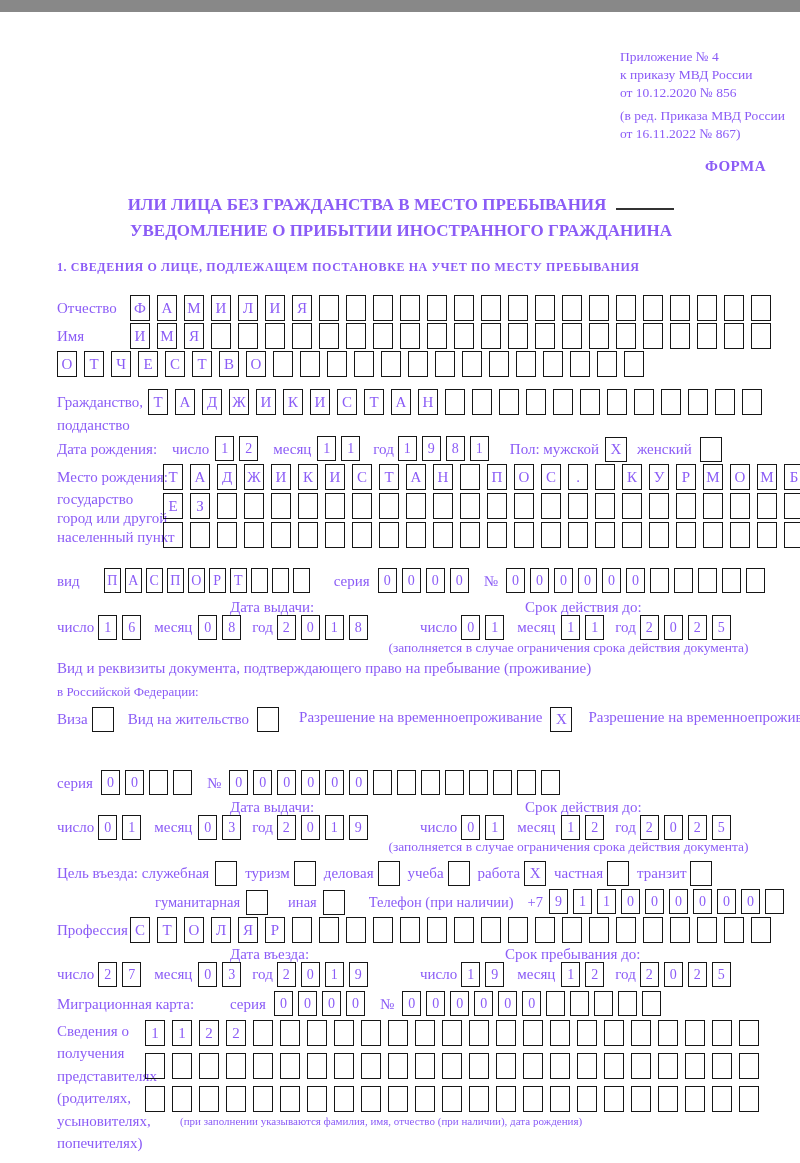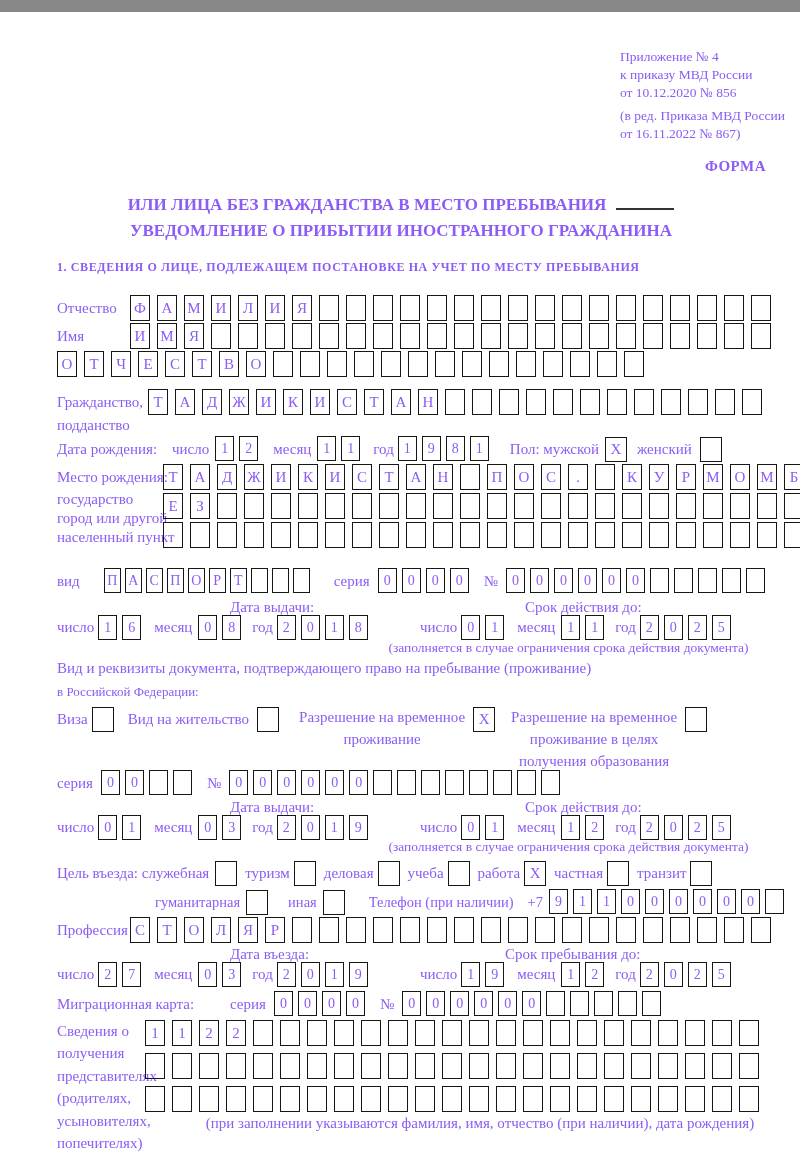--- a/index.html
+++ b/index.html
@@ -79,34 +79,34 @@
   .daterow .dg1 { position: absolute; left: 0; display: flex; align-items: flex-start; }
   .daterow .dg2 { position: absolute; left: 363px; display: flex; align-items: flex-start; }
   .daterow .t { line-height: 25px; }
 
   .note { position: absolute; left: 352px; width: 433px; text-align: center; font-size: 13.5px; line-height: 17px; }
   #note1 { top: 627px; } #note2 { top: 826px; }
 
   #vidrekv { left: 57px; top: 648px; font-size: 15px; }
   #vrf { left: 57px; top: 672px; font-size: 13px; }
   #r-opts { top: 694px; }
-  .optcol { display: flex; flex-direction: column; text-align: center; font-size: 15px; line-height: 22px; white-space: nowrap; }
+  .optcol { display: flex; flex-direction: row; text-align: center; font-size: 15px; line-height: 22px; white-space: nowrap; }
 
   #r-series2 { top: 758px; }
   #r-tsel { top: 848px; }
   #r-gum { top: 877px; font-size: 14.5px; }
   #r-gum .t { font-size: 14.5px; }
   #r-prof { top: 905px; }
   #r-migr { top: 979px; }
 
   #r-repr { top: 1008px; }
   #r-repr .lblcol { width: 88px; }
   #r-repr .lblcol div { font-size: 15px; line-height: 22.4px; white-space: nowrap; }
   #r-repr .boxcol .cells { margin-bottom: 7px; }
-  #reprnote { position: absolute; left: 180px; top: 1103px; width: 600px; text-align: center; font-size: 15px; }
+  #reprnote { position: absolute; left: 180px; top: 1103px; width: 600px; text-align: left; font-size: 11px; }
 </style>
 </head>
 <body>
 
 <div class="sheet">
 
   <div id="appendix" class="abs">
     <div>Приложение № 4</div>
     <div>к приказу МВД России</div>
     <div>от 10.12.2020 № 856</div>

